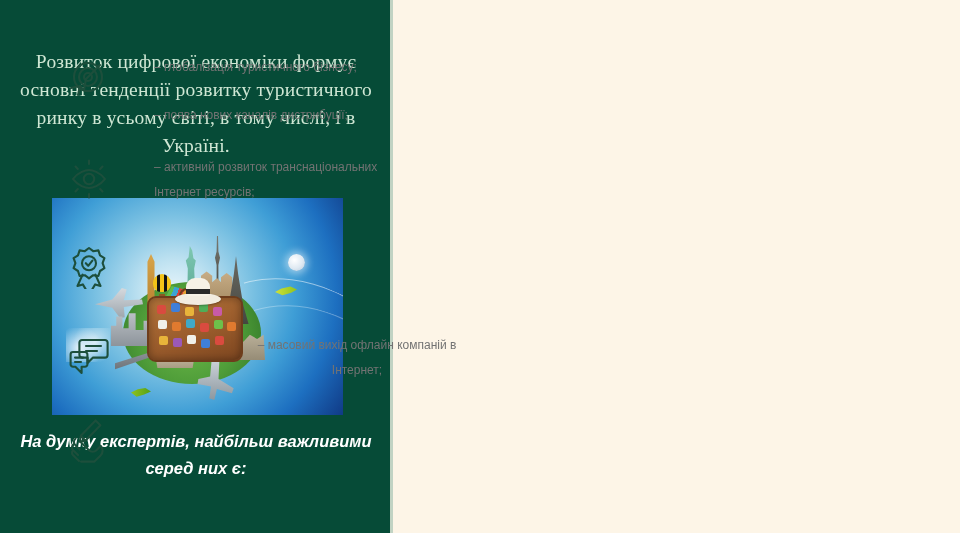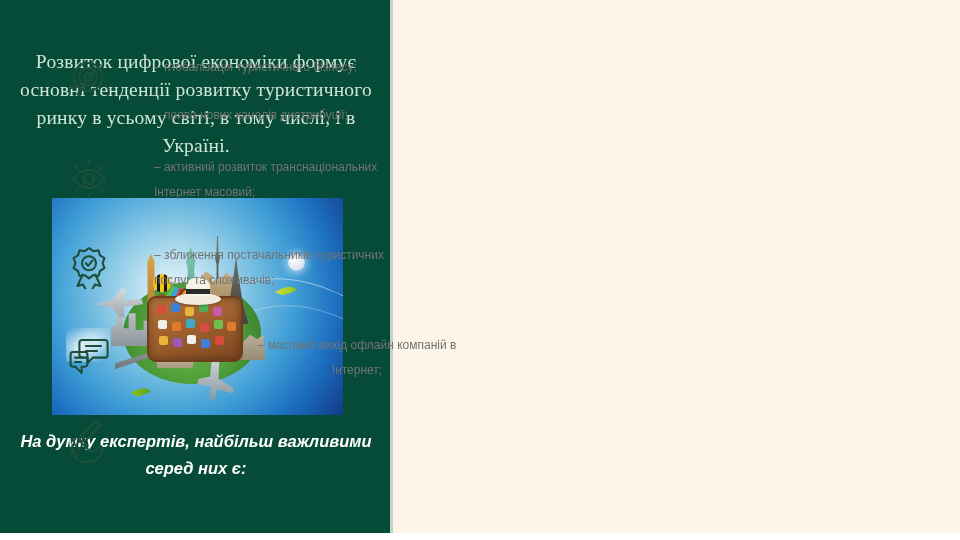--- a/index.html
+++ b/index.html
@@ -378,37 +378,33 @@
         <path d="M22 3.5 L22 7"></path>
         <path d="M22 37 L22 40.5"></path>
         <path d="M8.5 9.5 L10.8 12"></path>
         <path d="M33.2 32 L35.5 34.5"></path>
         <path d="M35.5 9.5 L33.2 12"></path>
         <path d="M10.8 32 L8.5 34.5"></path>
       </svg>
     </div>
     <div class="row-texts">
       <div class="row-line">– активний розвиток транснаціональних
-Інтернет масовий;</div>
+Інтернет ресурсів;</div>
     </div>
   </div>
 
   <div class="list-row" style="top:243px;">
     <div class="row-icon">
       <svg width="44" height="44" viewBox="0 0 44 44" fill="none" stroke="#1d4f3c" stroke-width="2.1" stroke-linecap="round" stroke-linejoin="round">
         <path d="M22 3 L26.2 6.2 L31.4 5.4 L33 10.4 L37.4 13.2 L35.6 18.2 L37.4 23.2 L33 26 L31.4 31 L26.2 30.2 L22 33.4 L17.8 30.2 L12.6 31 L11 26 L6.6 23.2 L8.4 18.2 L6.6 13.2 L11 10.4 L12.6 5.4 L17.8 6.2 Z"></path>
         <circle cx="22" cy="18.2" r="7"></circle>
         <path d="M18.8 18.2 L21.2 20.8 L25.4 15.6"></path>
         <path d="M15.6 29.6 L10.5 41 L15.8 39.4 L18.6 44"></path>
         <path d="M28.4 29.6 L33.5 41 L28.2 39.4 L25.4 44"></path>
       </svg>
-    </div>
-    <div class="row-texts">
-      <div class="row-line">– зближення постачальників туристичних
-послуг та споживачів;</div>
     </div>
   </div>
 
   <div class="list-row" style="top:333px;text-align:center;">
     <div class="row-icon">
       <svg width="44" height="44" viewBox="0 0 44 44" fill="none" stroke="#1d4f3c" stroke-width="2.1" stroke-linecap="round" stroke-linejoin="round">
         <path d="M15 5 H38 A2.6 2.6 0 0 1 40.6 7.6 V20 A2.6 2.6 0 0 1 38 22.6 H26 L20.6 28 V22.6 H15 A2.6 2.6 0 0 1 12.4 20 V7.6 A2.6 2.6 0 0 1 15 5 Z"></path>
         <path d="M19 11 H34"></path>
         <path d="M19 16 H30"></path>
         <path d="M6 17 H18 A2.4 2.4 0 0 1 20.4 19.4 V29.4 A2.4 2.4 0 0 1 18 31.8 H14.6 V38 L8.4 31.8 H6 A2.4 2.4 0 0 1 3.6 29.4 V19.4 A2.4 2.4 0 0 1 6 17 Z"></path>

